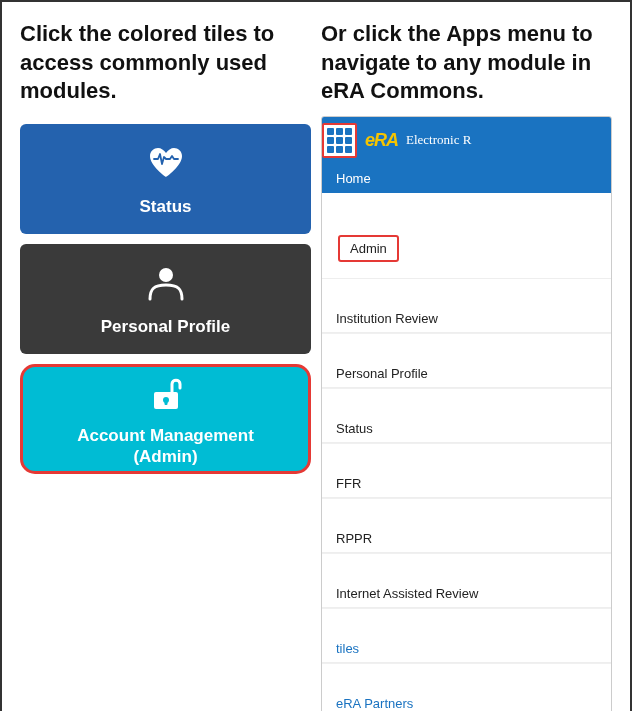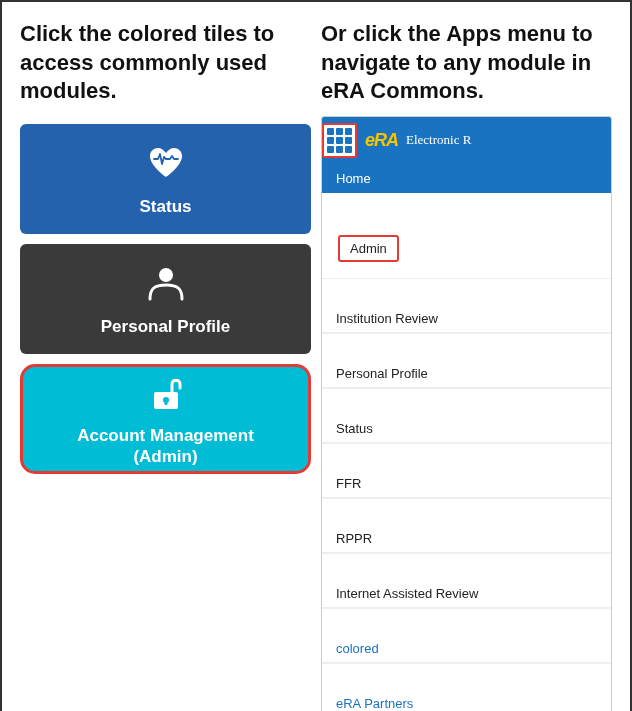--- a/index.html
+++ b/index.html
@@ -254,21 +254,21 @@
         <div class="era-menu-item-wrap">
           <div class="era-menu-item">FFR</div>
         </div>
         <div class="era-menu-item-wrap">
           <div class="era-menu-item">RPPR</div>
         </div>
         <div class="era-menu-item-wrap">
           <div class="era-menu-item">Internet Assisted Review</div>
         </div>
         <div class="era-menu-item-wrap">
-          <div class="era-menu-item blue">colored</div>
+          <div class="era-menu-item blue">tiles</div>
         </div>
         <div class="era-menu-item-wrap">
           <div class="era-menu-item blue">eRA Partners</div>
         </div>
         <div class="era-menu-item-wrap">
           <div class="era-menu-item blue">RPPR</div>
         </div>
 
         <div style="padding: 6px 8px;">
           <div class="era-scrollbar"></div>

